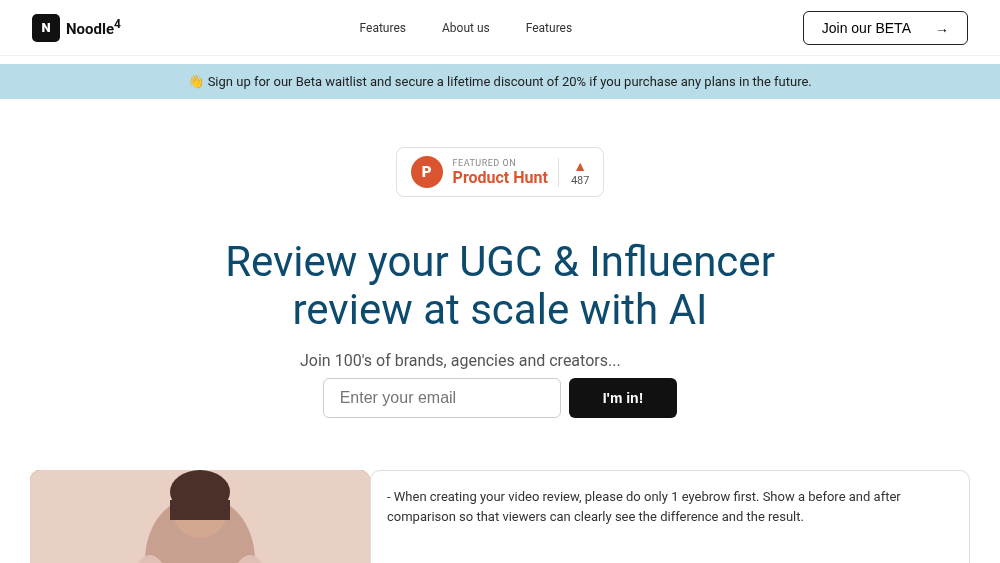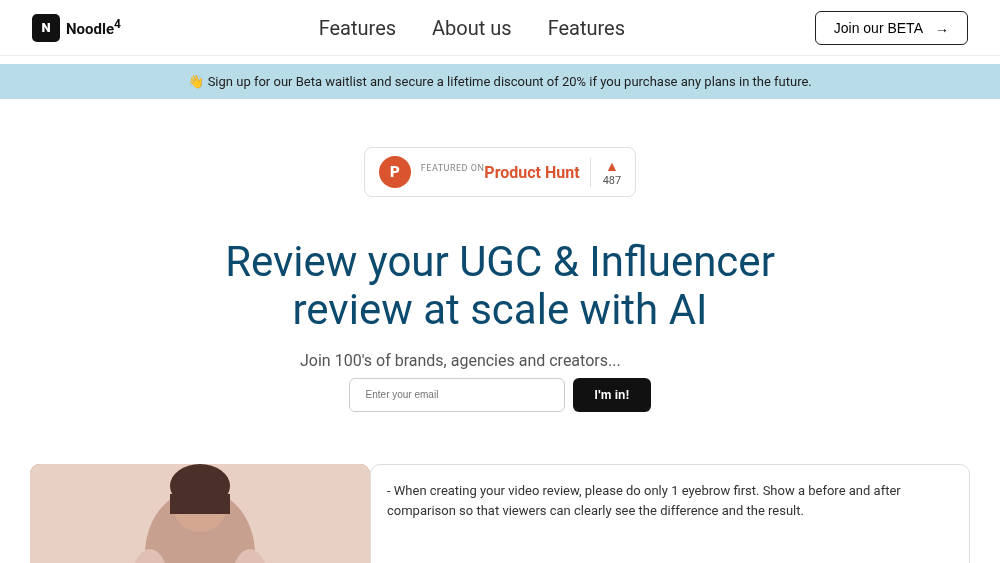--- a/index.html
+++ b/index.html
@@ -7,62 +7,62 @@
 
     
     .navbar {
       display: flex; align-items: center; justify-content: space-between;
       padding: 0 32px; height: 56px; border-bottom: 1px solid #eee;
     }
     .nav-logo { display: flex; align-items: center; gap: 6px; font-weight: 700; font-size: 15px; color: #111; }
     .logo-box { width: 28px; height: 28px; background: #111; border-radius: 5px; display: flex; align-items: center; justify-content: center; }
     .logo-box span { color: #fff; font-weight: 900; font-size: 13px; }
     .nav-links { display: flex; gap: 28px; }
-    .nav-links a { text-decoration: none; color: #333; font-size: 20px; margin-left: 8px; }
+    .nav-links a { text-decoration: none; color: #333; font-size: 12px; margin-left: 8px; }
     .nav-cta {
       border: 1.5px solid #222; background: #fff; padding: 8px 18px;
-      border-radius: 6px; font-size: 14px; cursor: pointer; display: flex; align-items: center; gap: 12px;
+      border-radius: 6px; font-size: 14px; cursor: pointer; display: flex; align-items: center; gap: 24px;
     }
 
     
     .banner {
       background: #b8dce8; text-align: center; padding: 10px 16px;
       font-size: 13px; color: #222; margin-top: 8px;
     }
 
     
     .hero { text-align: center; padding: 48px 20px 20px; }
     .ph-badge {
       display: inline-flex; align-items: center; gap: 10px;
       border: 1.5px solid #e0e0e0; border-radius: 8px; padding: 8px 14px;
       margin-bottom: 28px; cursor: pointer;
     }
     .ph-logo {
       width: 32px; height: 32px; background: #da552f; border-radius: 50%;
       display: flex; align-items: center; justify-content: center; color: #fff; font-weight: 900; font-size: 15px;
     }
-    .ph-text { display: flex; flex-direction: row; align-items: flex-start; }
+    .ph-text { display: flex; flex-direction: column; align-items: flex-start; }
     .ph-featured { font-size: 9px; color: #888; text-transform: uppercase; letter-spacing: 0.5px; }
     .ph-name { font-size: 16px; font-weight: 700; color: #da552f; }
     .ph-count { display: flex; flex-direction: column; align-items: center; font-size: 11px; color: #555; border-left: 1px solid #e0e0e0; padding-left: 12px; }
     .ph-triangle { color: #da552f; font-size: 14px; }
 
     .hero h1 { font-size: 42px; font-weight: 400; line-height: 1.15; max-width: 600px; margin: 13px auto 16px; color: #0c4a6e; }
     .hero p { font-size: 15px; color: #555; max-width: 400px; margin: 0 auto 32px; line-height: 1.6; }
 
     .form-section { margin-bottom: 8px; }
     .form-label { font-size: 16px; color: #555; margin-bottom: 8px; text-align: left; max-width: 400px; margin-left: auto; margin-right: auto; display: block; }
     .email-form { display: flex; gap: 8px; justify-content: center; }
     .email-input {
       border: 1px solid #ccc; border-radius: 6px; padding: 10px 16px;
-      font-size: 10px; width: 216px; outline: none;
+      font-size: 16px; width: 238px; outline: none;
     }
     .submit-btn {
       background: #111; color: #fff; border: none; border-radius: 6px;
-      padding: 10px 22px; font-size: 12px; cursor: pointer; font-weight: 600;
+      padding: 10px 34px; font-size: 14px; cursor: pointer; font-weight: 600;
     }
 
     
     .content-area {
       display: flex; max-width: 980px; margin: 24px auto 0; gap: 0;
       padding: 0 20px;
     }
 
     
     .video-thumb {

